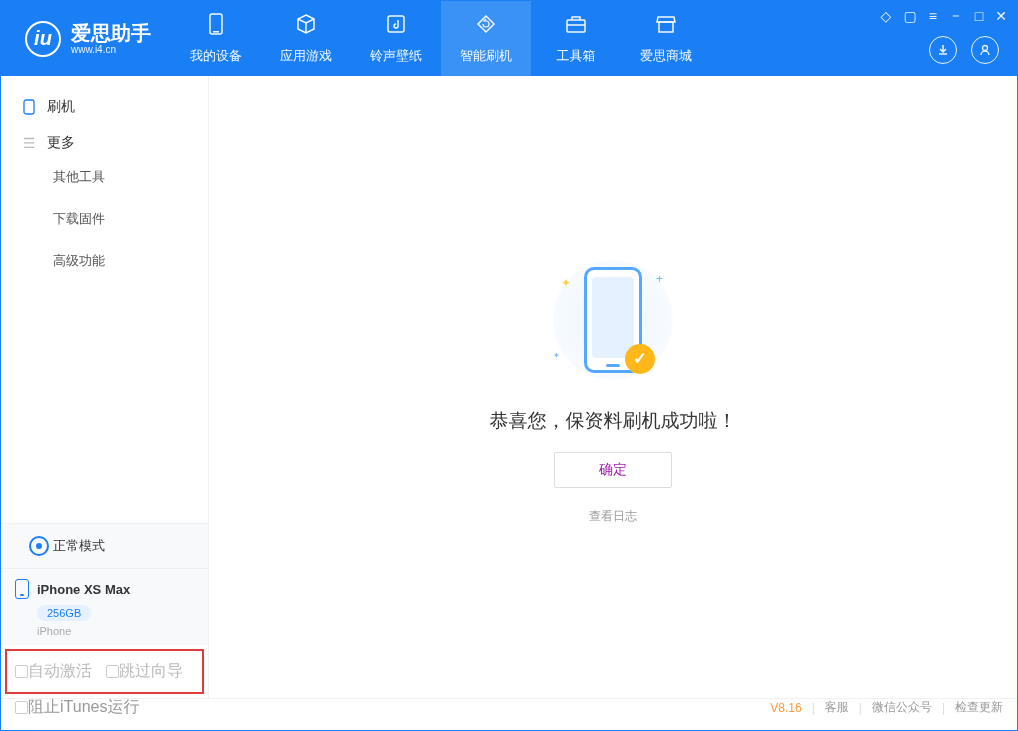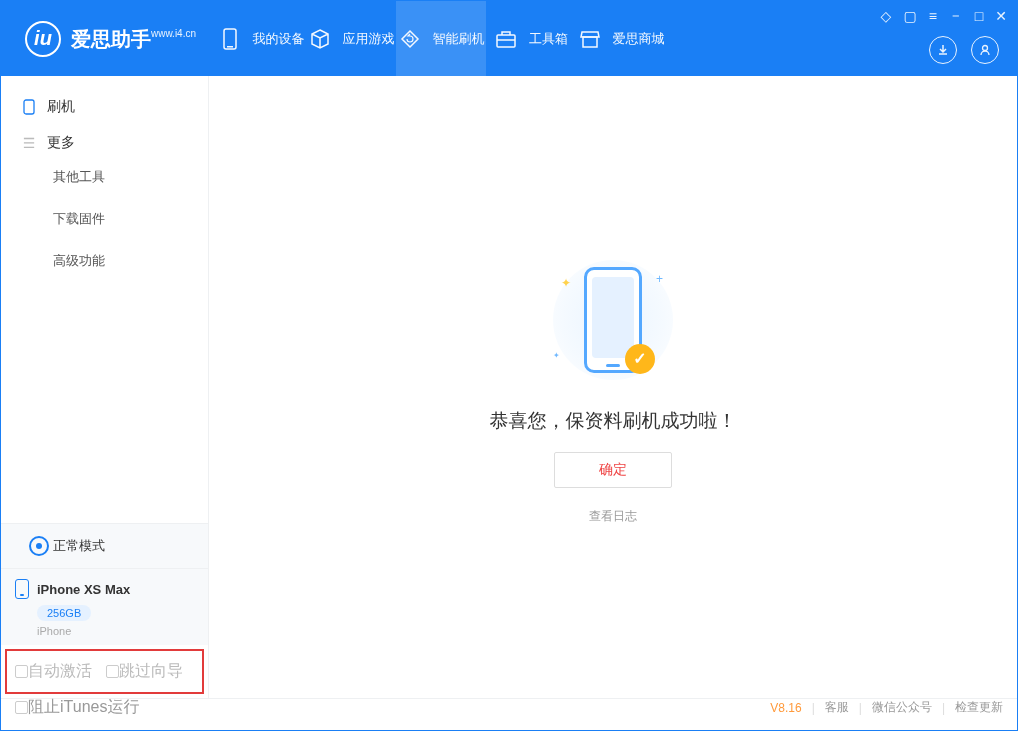--- a/index.html
+++ b/index.html
@@ -1,26 +1,26 @@
 <!DOCTYPE html>
 <html><head>
 <meta charset="utf-8">
 <style>
 * { margin: 0; padding: 0; box-sizing: border-box; font-family: "Microsoft YaHei", -apple-system, sans-serif; }
 body { background: #fff; width: 1018px; height: 731px; overflow: hidden; border: 1px solid #1a7ff5; }
 
 .header { height: 75px; background: linear-gradient(to right, #1a7ff5, #1a7ff5); display: flex; align-items: center; color: #fff; position: relative; }
 .logo { display: flex; align-items: center; padding: 0 20px 0 24px; }
 .logo-circle { width: 36px; height: 36px; border: 2px solid #fff; border-radius: 50%; display: flex; align-items: center; justify-content: center; font-size: 20px; font-weight: bold; font-style: italic; margin-right: 10px; }
-.logo-txt { display: flex; flex-direction: row; }
+.logo-txt { display: flex; flex-direction: column; }
 .logo-title { font-size: 20px; font-weight: bold; line-height: 1.1; }
 .logo-url { font-size: 10px; opacity: .9; }
 
 .nav { display: flex; height: 100%; }
-.nav-item { width: 90px; display: flex; flex-direction: row; align-items: center; justify-content: center; cursor: pointer; font-size: 13px; gap: 11px; opacity: .95; }
+.nav-item { width: 90px; display: flex; flex-direction: column; align-items: center; justify-content: center; cursor: pointer; font-size: 13px; gap: 11px; opacity: .95; }
 .nav-item.active { background: rgba(255,255,255,.15); }
 .nav-icon { width: 24px; height: 24px; display: flex; align-items: center; justify-content: center; }
 
 .winctrl { position: absolute; top: 6px; right: 10px; display: flex; gap: 12px; align-items: center; }
 .winctrl span { cursor: pointer; opacity: .9; font-size: 14px; }
 
 .actions { position: absolute; right: 18px; bottom: 12px; display: flex; gap: 14px; }
 .action-circle { width: 28px; height: 28px; border: 1.5px solid #fff; border-radius: 50%; display: flex; align-items: center; justify-content: center; cursor: pointer; opacity: .9; }
 
 .body-area { display: flex; height: calc(100% - 75px - 32px); }
@@ -54,21 +54,21 @@
 .phone { position: relative; width: 58px; height: 106px; border: 3px solid #54a8ff; border-radius: 10px; background: #fff; }
 .phone-screen { position: absolute; top: 7px; left: 5px; right: 5px; bottom: 12px; background: #e5f1ff; border-radius: 4px; }
 .phone-home { position: absolute; bottom: 3px; left: 50%; transform: translateX(-50%); width: 14px; height: 3px; background: #54a8ff; border-radius: 2px; }
 .check-badge { position: absolute; bottom: 16px; right: 28px; width: 30px; height: 30px; background: #ffb71a; border-radius: 50%; display: flex; align-items: center; justify-content: center; color: #fff; font-size: 16px; font-weight: bold; }
 .sparkle { position: absolute; color: #ffd24d; font-size: 12px; }
 .sparkle.s1 { top: 26px; left: 18px; }
 .sparkle.s2 { top: 22px; right: 20px; color: #6fb8ff; }
 .sparkle.s3 { bottom: 30px; left: 10px; color: #6fb8ff; font-size: 8px; }
 
 .main-msg { font-size: 19px; color: #333; }
-.confirm-btn { border: 1px solid #ddd; background: #fff; padding: 8px 44px; font-size: 14px; color: #ef4444; cursor: pointer; border-radius: 2px; }
+.confirm-btn { border: 1px solid #ddd; background: #fff; padding: 8px 44px; font-size: 14px; color: #a21caf; cursor: pointer; border-radius: 2px; }
 .log-link { font-size: 12px; color: #999; cursor: pointer; margin-top: 2px; }
 
 .footer { height: 18px; border-top: 1px solid #eef0f2; display: flex; align-items: center; padding: 0 14px; font-size: 12px; color: #999; }
 .footer .chk { color: #999; }
 .footer-right { margin-left: auto; display: flex; align-items: center; gap: 10px; }
 .footer-link { color: #999; cursor: pointer; }
 .footer-sep { color: #ddd; }
 .ver { color: #ff9a3c; }
 </style>
 </head>
@@ -92,20 +92,29 @@
         </span>
       <span>我的设备</span>
     </div>
     <div class="nav-item">
       <span class="nav-icon">
           <svg width="24" height="24" viewBox="0 0 24 24">
             <path d="M12 3 L20 7 L20 17 L12 21 L4 17 L4 7 Z M4 7 L12 11 L20 7 M12 11 L12 21" fill="none" stroke="#fff" stroke-width="1.5"></path>
           </svg>
         </span>
       <span>应用游戏</span>
+    </div>
+    <div class="nav-item">
+      <span class="nav-icon">
+          <svg width="22" height="22" viewBox="0 0 22 22">
+            <rect x="3" y="3" width="16" height="16" rx="2" fill="none" stroke="#fff" stroke-width="1.5"></rect>
+            <path d="M13 7 L13 13 A2 2 0 1 1 11 11" fill="none" stroke="#fff" stroke-width="1.5"></path>
+          </svg>
+        </span>
+      <span>铃声壁纸</span>
     </div>
     <div class="nav-item active">
       <span class="nav-icon">
           <svg width="24" height="24" viewBox="0 0 24 24">
             <path d="M12 4 L4 12 L12 20 L20 12 Z" fill="none" stroke="#fff" stroke-width="1.5"></path>
             <path d="M9 12 A3 3 0 1 0 12 9" fill="none" stroke="#fff" stroke-width="1.2"></path>
             <path d="M12 9 L10 9 L12 7" fill="none" stroke="#fff" stroke-width="1.2"></path>
           </svg>
         </span>
       <span>智能刷机</span>

